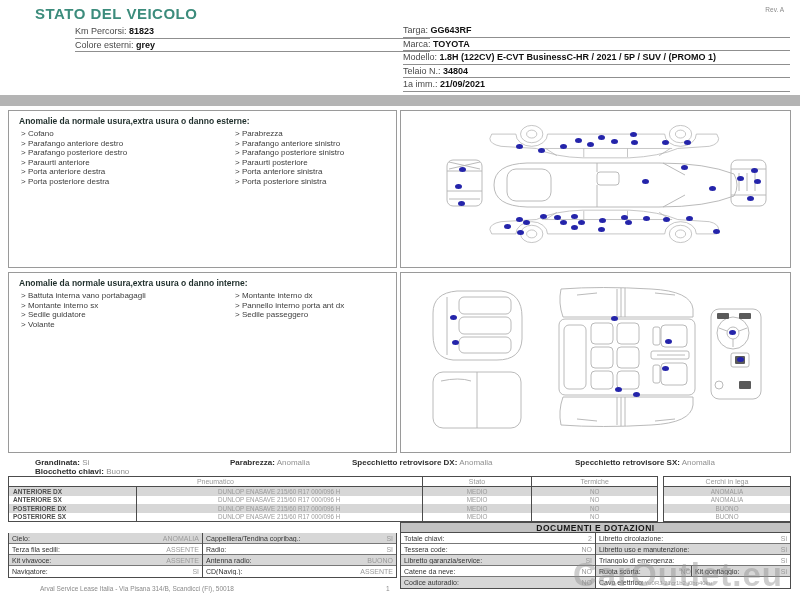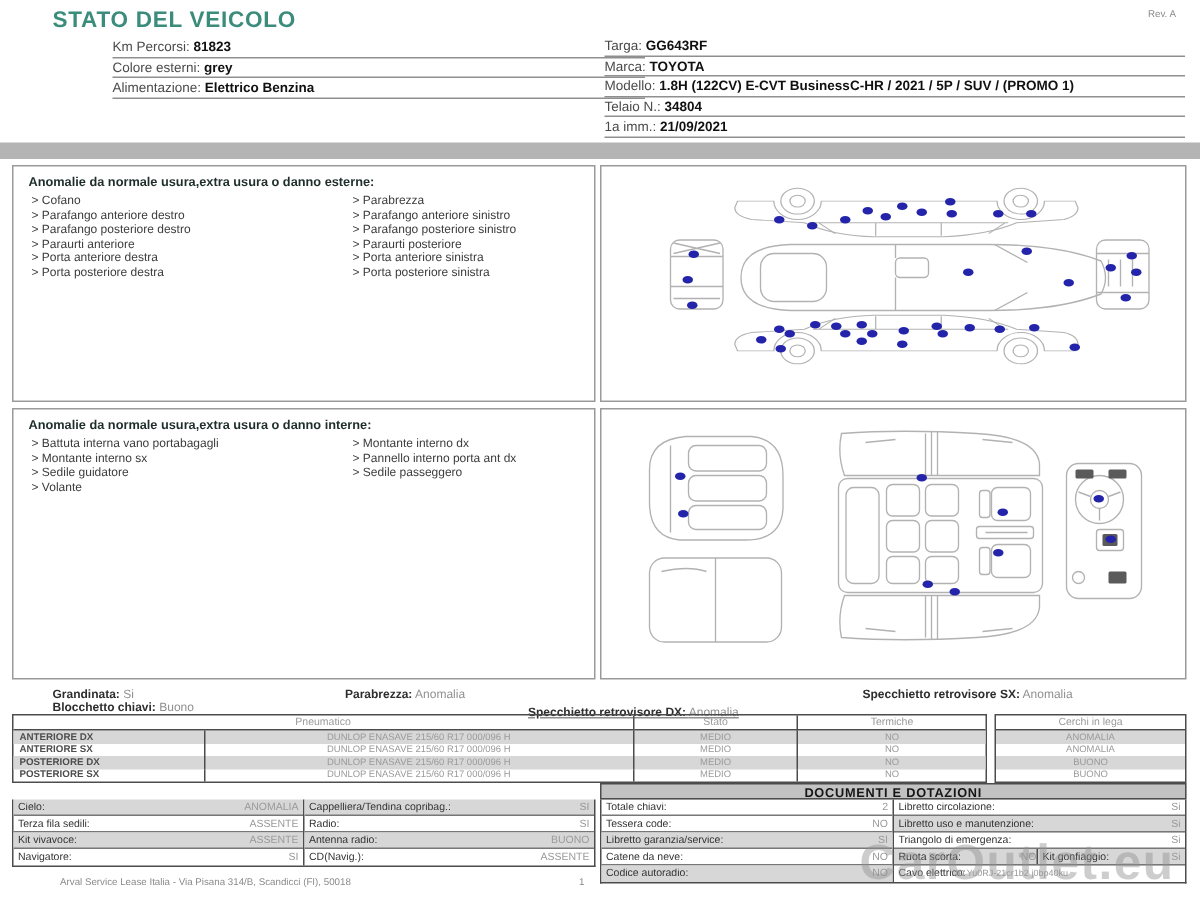--- a/index.html
+++ b/index.html
@@ -71,21 +71,20 @@
 <body>
 
 <div class="page">
 
   <div class="title">STATO DEL VEICOLO</div>
   <div class="rev">Rev. A</div>
 
   <div class="info info-left">
     <div class="field"><span>Km Percorsi:</span> <b>81823</b></div>
     <div class="field"><span>Colore esterni:</span> <b>grey</b></div>
-    <div class="field"><span>Alimentazione:</span> <b>Elettrico Benzina</b></div>
   </div>
 
   <div class="info info-right">
     <div class="field"><span>Targa:</span> <b>GG643RF</b></div>
     <div class="field"><span>Marca:</span> <b>TOYOTA</b></div>
     <div class="field"><span>Modello:</span> <b>1.8H (122CV) E-CVT BusinessC-HR / 2021 / 5P / SUV / (PROMO 1)</b></div>
     <div class="field"><span>Telaio N.:</span> <b>34804</b></div>
     <div class="field"><span>1a imm.:</span> <b>21/09/2021</b></div>
   </div>
 
@@ -215,21 +214,21 @@
           <rect x="338" y="40" width="12" height="6" rx="1"></rect>
           <rect x="334" y="83" width="10" height="8" rx="1"></rect>
           <rect x="338" y="108" width="12" height="8" rx="1"></rect>
         </g>
       </svg>
     <span class="dot" style="left: 48.5px; top: 41.5px; background: rgb(36, 36, 170);"></span><span class="dot" style="left: 50.5px; top: 66.5px; background: rgb(36, 36, 170);"></span><span class="dot" style="left: 209.5px; top: 42.5px; background: rgb(36, 36, 170);"></span><span class="dot" style="left: 263.5px; top: 65.5px; background: rgb(36, 36, 170);"></span><span class="dot" style="left: 260.5px; top: 92.5px; background: rgb(36, 36, 170);"></span><span class="dot" style="left: 213.5px; top: 113.5px; background: rgb(36, 36, 170);"></span><span class="dot" style="left: 231.5px; top: 118.5px; background: rgb(36, 36, 170);"></span><span class="dot" style="left: 327.5px; top: 56.5px; background: rgb(36, 36, 170);"></span><span class="dot" style="left: 335.5px; top: 83.5px; background: rgb(36, 36, 170);"></span></div>
   </div>
 
   <div class="sline" style="left:35px;top:458px;"><b>Grandinata:</b> <span>Si</span></div>
   <div class="sline" style="left:230px;top:458px;"><b>Parabrezza:</b> <span>Anomalia</span></div>
-  <div class="sline" style="left:352px;top:470px;text-decoration:underline;"><b>Specchietto retrovisore DX:</b> <span>Anomalia</span></div>
+  <div class="sline" style="left:352px;top:458px;"><b>Specchietto retrovisore DX:</b> <span>Anomalia</span></div>
   <div class="sline" style="left:575px;top:458px;text-align:center;"><b>Specchietto retrovisore SX:</b> <span>Anomalia</span></div>
   <div class="sline" style="left:35px;top:467px;"><b>Blocchetto chiavi:</b> <span>Buono</span></div>
 
   <div class="tiretbl">
     <div class="trow thead">
       <div class="tc merged">Pneumatico</div>
       <div class="tc st">Stato</div>
       <div class="tc tm">Termiche</div>
     </div>
     <div class="trow shade">

